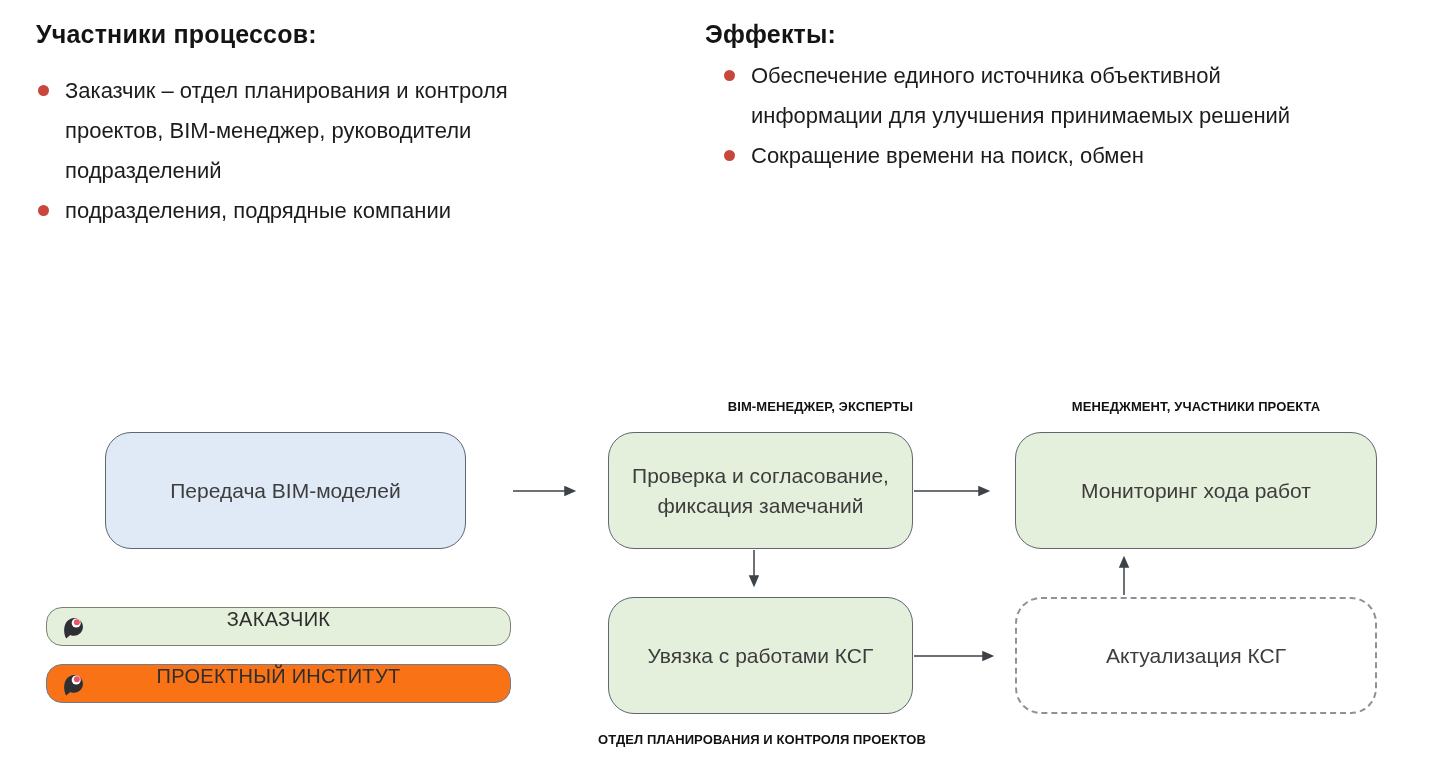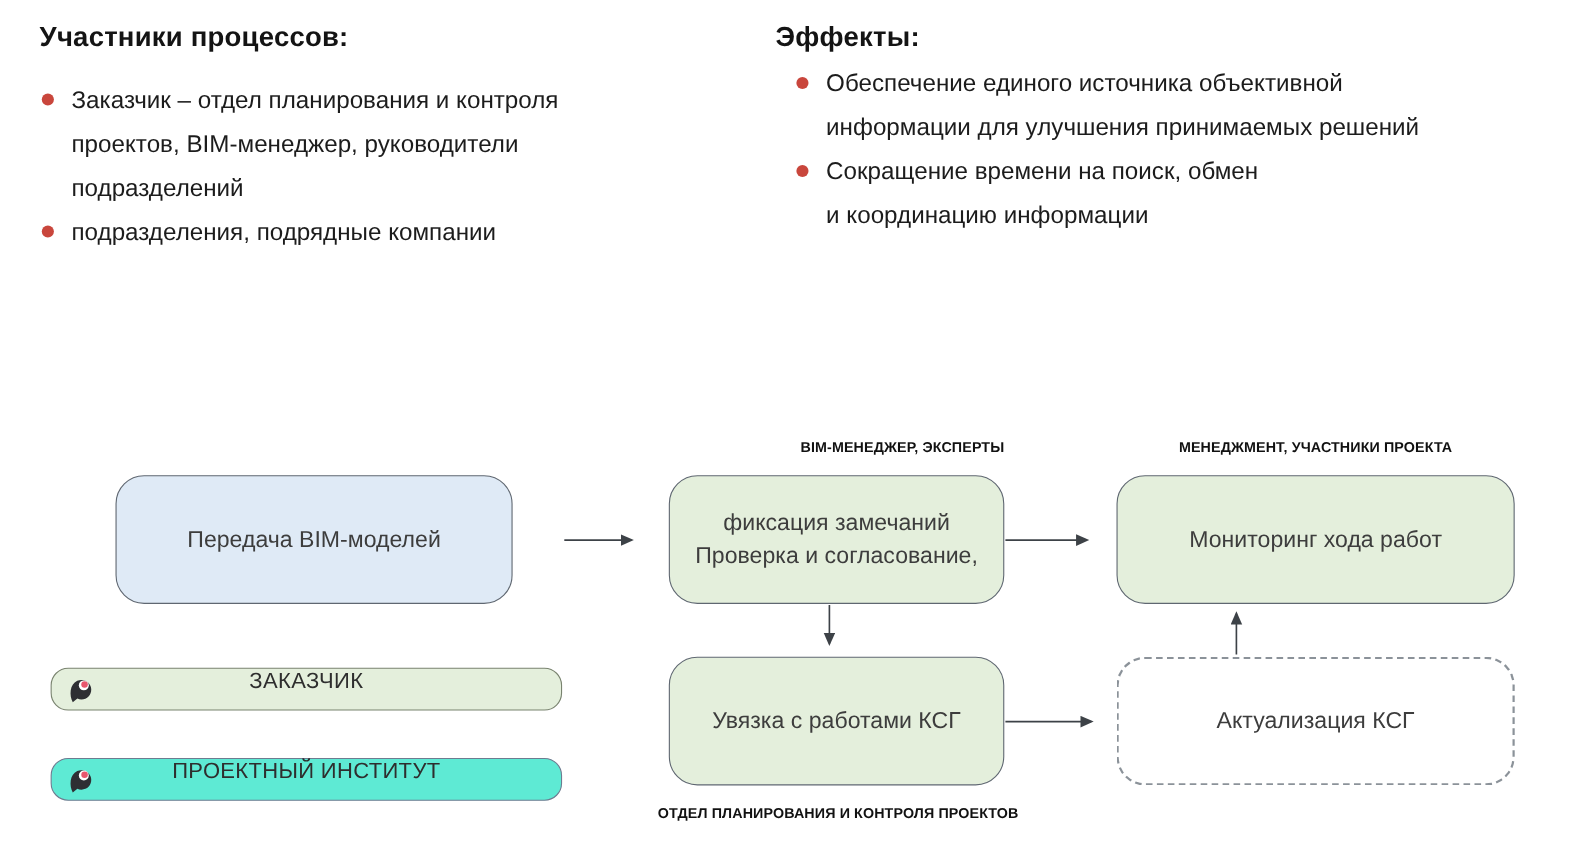--- a/index.html
+++ b/index.html
@@ -77,21 +77,21 @@
     width: 465px;
     height: 39px;
     border-radius: 16px;
     display: flex;
     justify-content: center;
     font-size: 20px;
     color: #2e2e2e;
     letter-spacing: 0.3px;
   }
   .legend-green { top: 607px; background: #e4efdc; border: 1px solid #79836f; }
-  .legend-blue  { top: 664px; background: #5eead4; border: 1px solid #6e7b90; margin-top: 25px; }
+  .legend-blue  { top: 664px; background: #f97316; border: 1px solid #6e7b90; }
   .legend-bar .pin {
     position: absolute;
     left: 13px; top: 6px;
     width: 27px; height: 27px;
   }
   
   .arrows {
     position: absolute;
     left: 0; top: 0;
     width: 1433px; height: 766px;
@@ -130,38 +130,37 @@
         <span class="dot"></span>
         <div class="lines">
           <span>Обеспечение единого источника объективной</span>
           <span>информации для улучшения принимаемых решений</span>
         </div>
       </div>
       <div class="bullet-item">
         <span class="dot"></span>
         <div class="lines">
           <span>Сокращение времени на поиск, обмен</span>
-          <span>и координацию информации</span>
         </div>
       </div>
     </div>
   </div>
 
   <div class="caption" style="left:608px; top:399px; width:305px;text-align:right;">BIM-МЕНЕДЖЕР, ЭКСПЕРТЫ</div>
   <div class="caption" style="left:1015px; top:399px; width:362px;">МЕНЕДЖМЕНТ, УЧАСТНИКИ ПРОЕКТА</div>
   <div class="caption" style="left:598px; top:732px; width:325px;">ОТДЕЛ ПЛАНИРОВАНИЯ И КОНТРОЛЯ ПРОЕКТОВ</div>
 
   <div class="node node-blue" style="left:105px; top:432px; width:361px; height:117px;">
     <span>Передача BIM-моделей</span>
   </div>
 
   <div class="node node-green" style="left:608px; top:432px; width:305px; height:117px;">
     <div class="lines">
+      <span>Проверка и согласование,</span>
       <span>фиксация замечаний</span>
-      <span>Проверка и согласование,</span>
     </div>
   </div>
 
   <div class="node node-green" style="left:1015px; top:432px; width:362px; height:117px;">
     <span>Мониторинг хода работ</span>
   </div>
 
   <div class="node node-green" style="left:608px; top:597px; width:305px; height:117px;">
     <span>Увязка с работами КСГ</span>
   </div>

